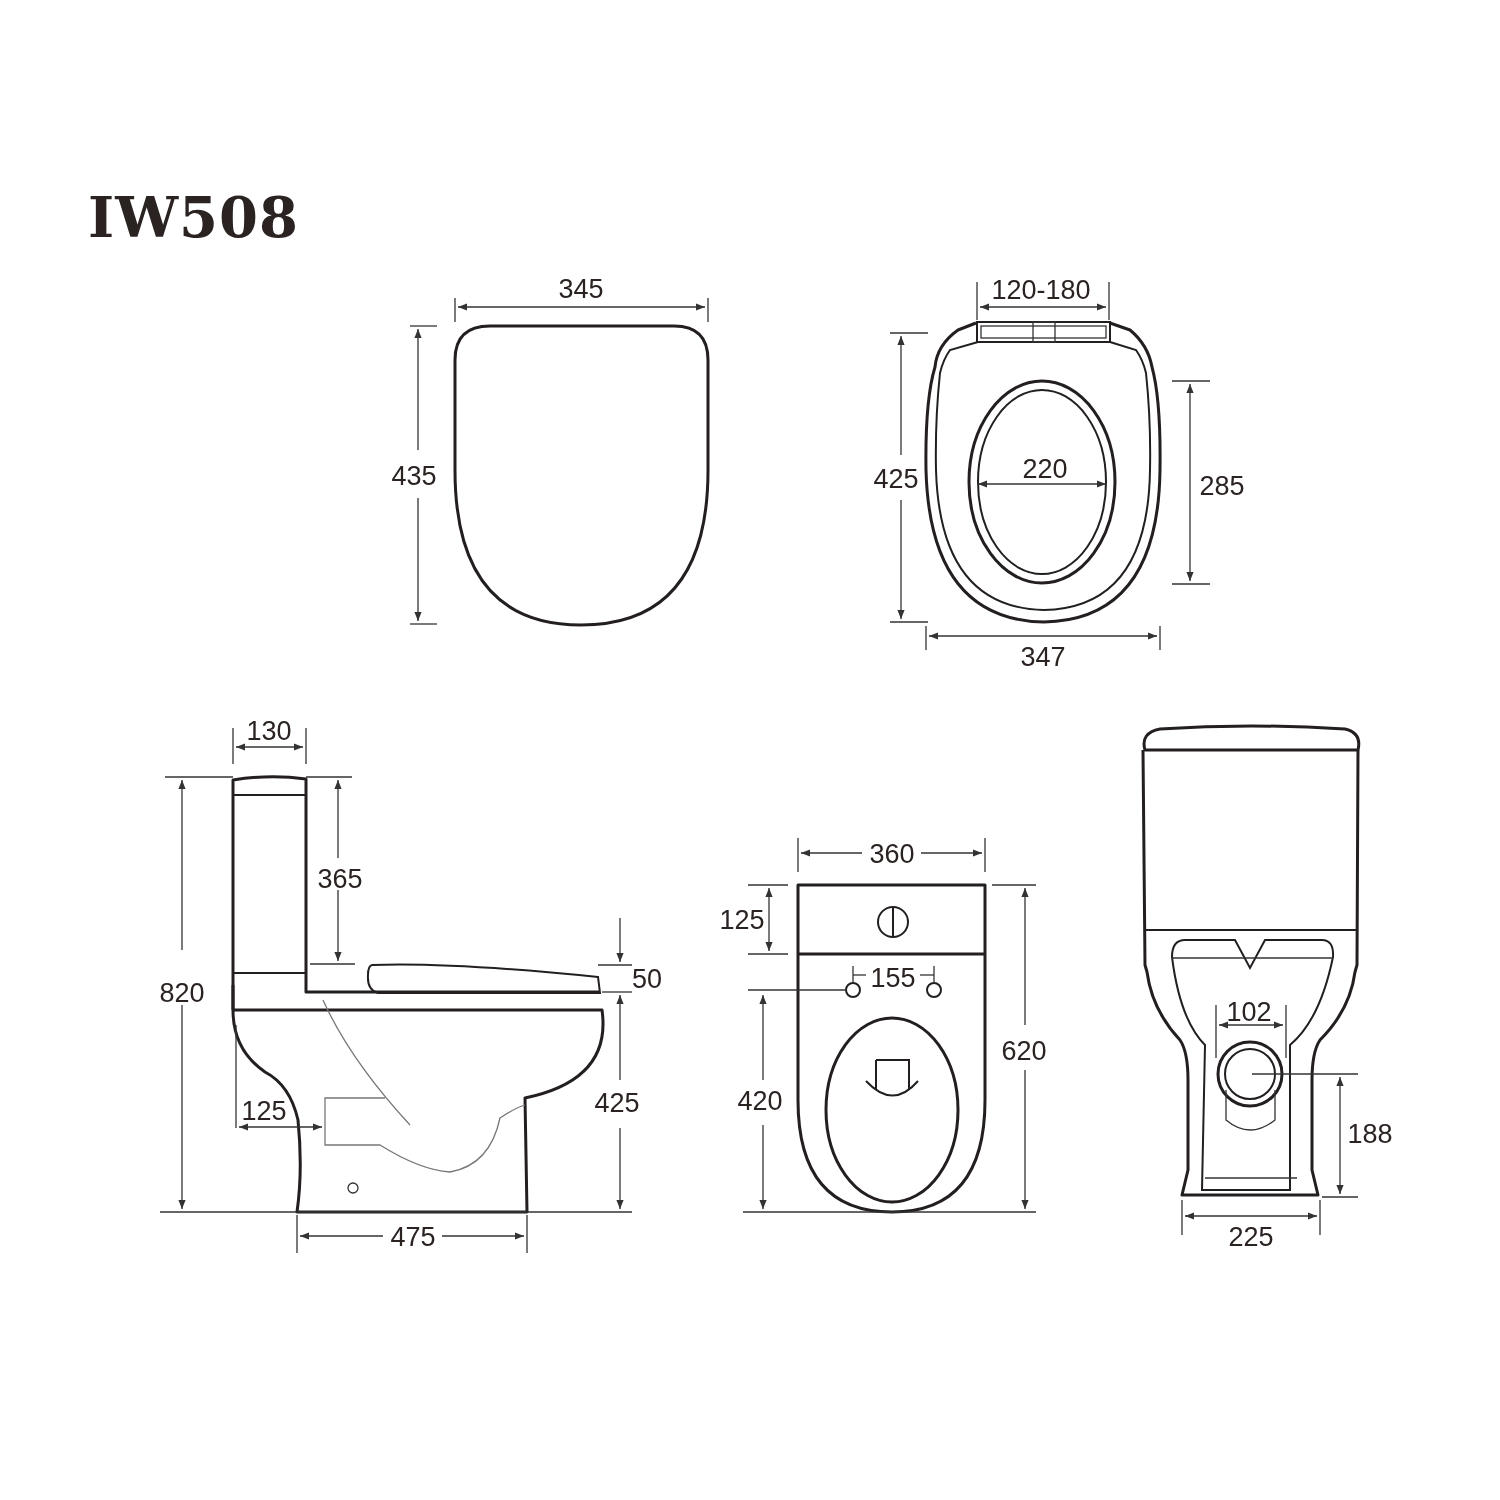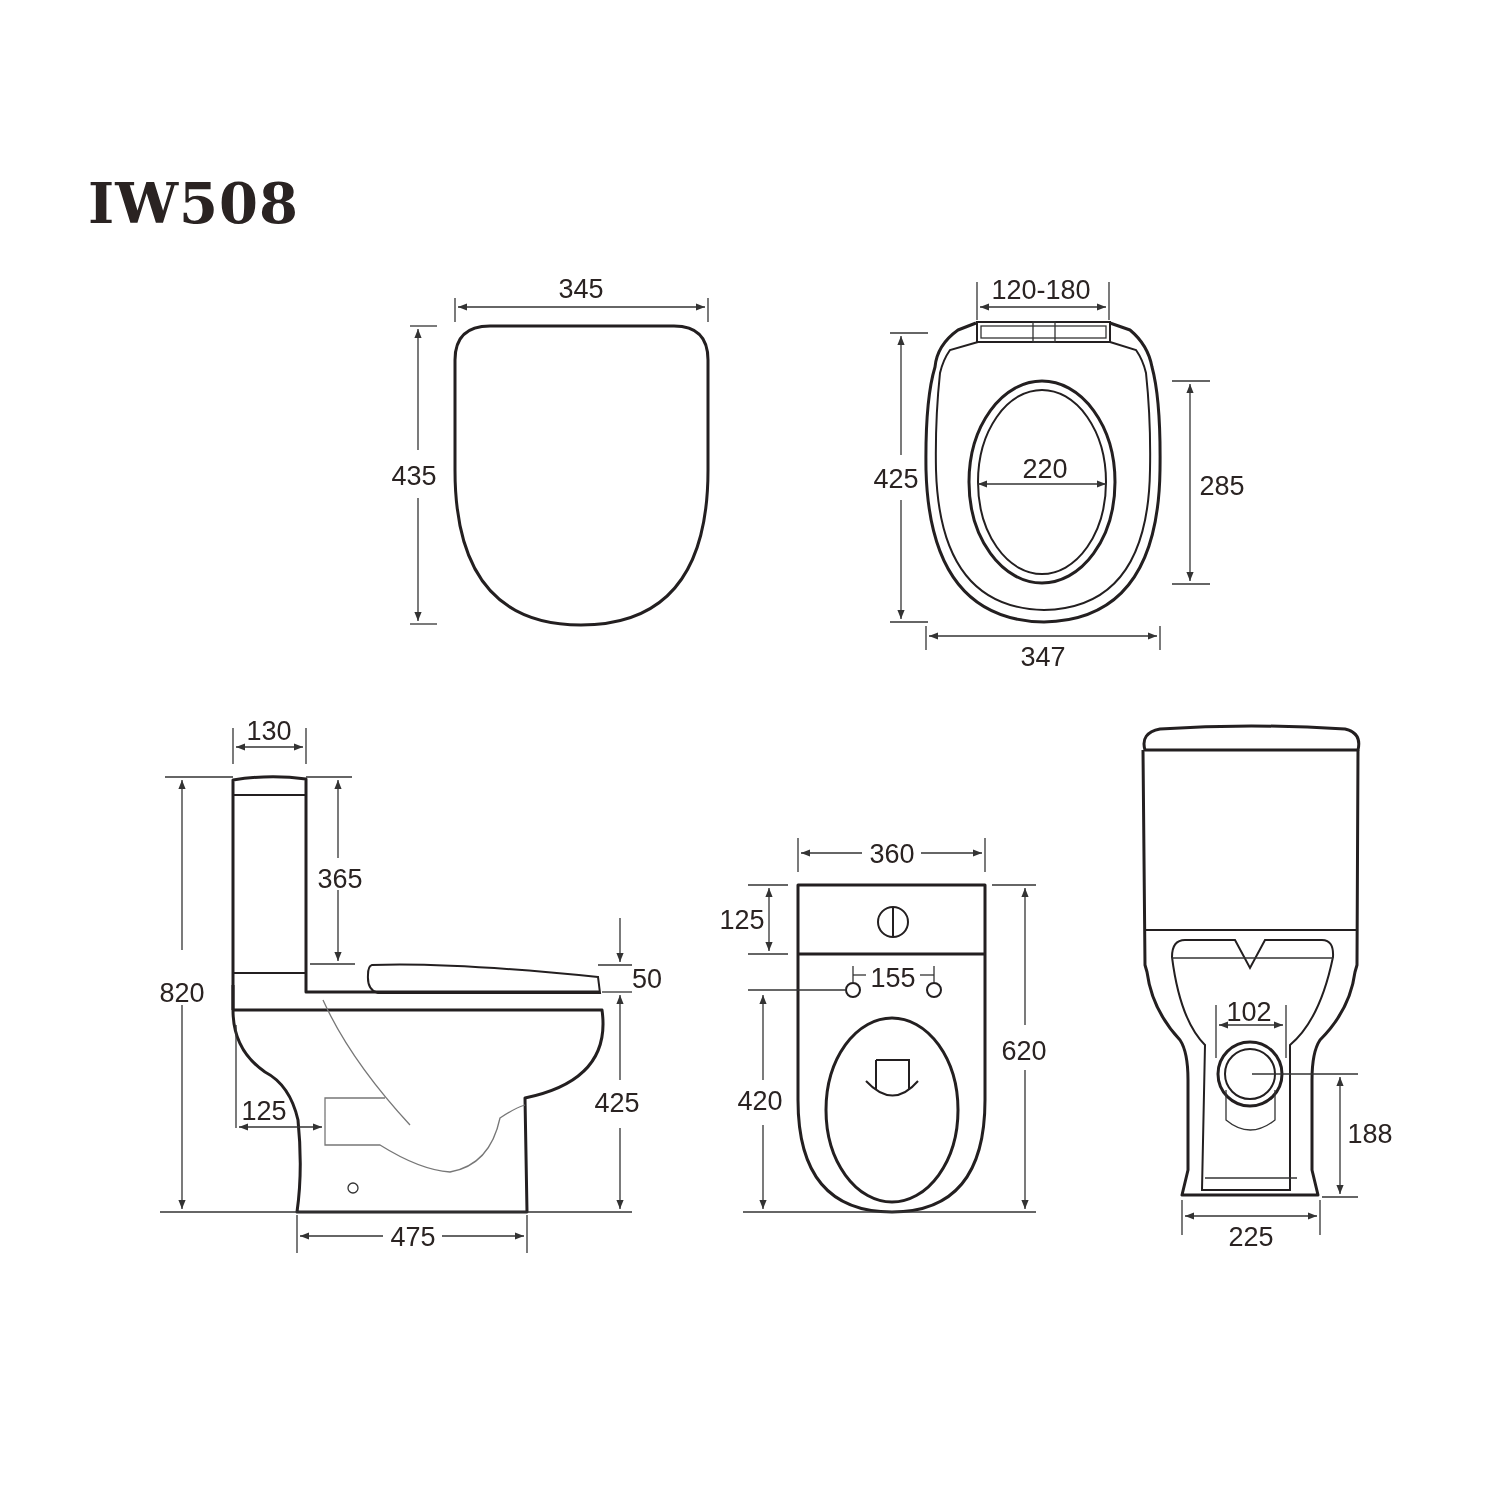--- a/index.html
+++ b/index.html
@@ -1,18 +1,18 @@
 <!DOCTYPE html>
 <html><head>
 <meta charset="utf-8">
 <style>
   html, body { margin: 0; padding: 0; background: #ffffff; }
   body { width: 1500px; height: 1500px; position: relative; overflow: hidden; }
   .title {
-    position: absolute; left: 88px; top: 170px;
+    position: absolute; left: 88px; top: 184px;
     font-family: "DejaVu Serif", serif; font-weight: bold;
     font-size: 56px; color: #2a2322; letter-spacing: 1px;
   }
   svg.drawing { position: absolute; left: 0; top: 0; }
   .dim { font-family: "Liberation Sans", sans-serif; font-size: 27px; fill: #2a2322; }
   .ol { fill: none; stroke: #231f20; stroke-width: 3; stroke-linejoin: round; }
   .ol2 { fill: none; stroke: #231f20; stroke-width: 2; }
   .thin { fill: none; stroke: #333; stroke-width: 1.3; }
   .ghost { fill: none; stroke: #777; stroke-width: 1.3; }
 </style>

